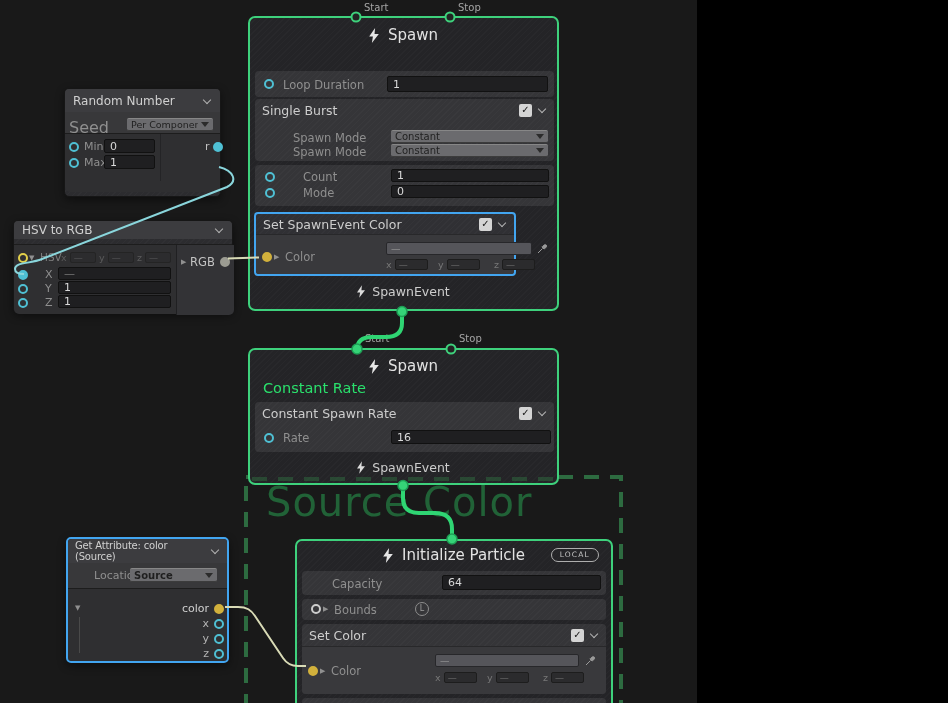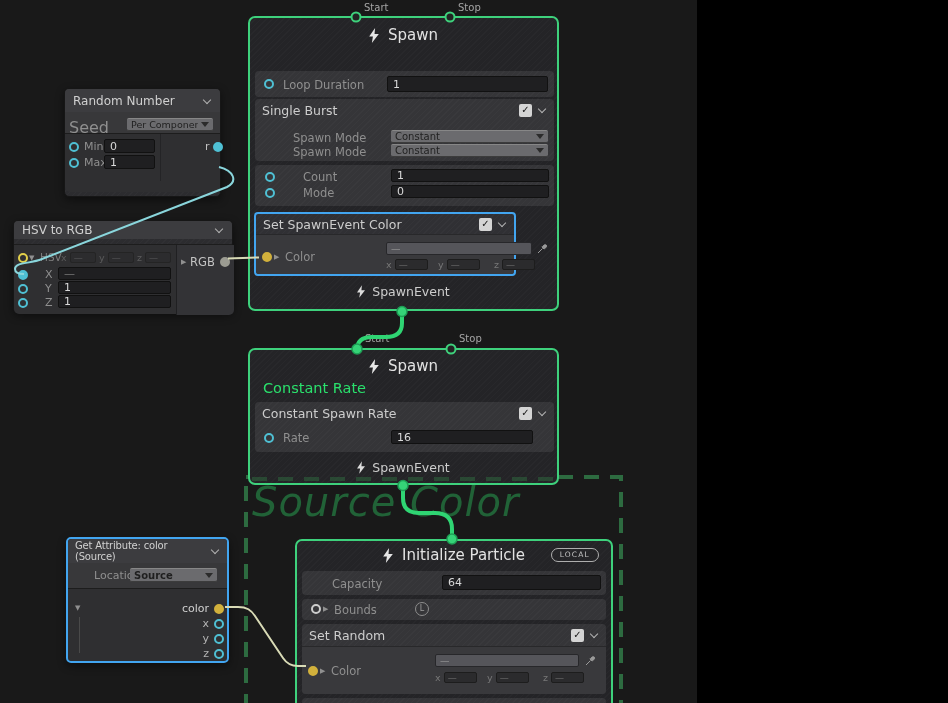--- a/index.html
+++ b/index.html
@@ -59,21 +59,21 @@
 </style>
 </head>
 <body>
 
 <div class="stage">
 <div class="graph">
 
   <svg class="layer" width="697" height="703">
     <rect x="246" y="477" width="375" height="300" fill="none" stroke="#2d6b40" stroke-width="4" stroke-dasharray="15 11"></rect>
   </svg>
-  <div class="gtitle" style="left:252px;top:479px;font-style:italic;">Source Color</div>
+  <div class="gtitle" style="left:266px;top:479px;">Source Color</div>
 
   <div class="flowlbl" style="left:364px;top:2px;">Start</div>
   <div class="flowlbl" style="left:458px;top:2px;">Stop</div>
   <div class="flowlbl" style="left:365px;top:333px;">Start</div>
   <div class="flowlbl" style="left:459px;top:333px;">Stop</div>
 
   <div class="node" style="left:248px;top:16px;width:311px;height:295px;">
     <div class="titlerow" style="top:8px;">
       <svg width="10" height="15" viewBox="0 0 9 14">
             <path d="M5.5 0 L0 8 H3.5 L2.5 14 L9 5.5 H5 Z" fill="#e6e6e6"></path>
@@ -243,21 +243,21 @@
       <div class="blk-hdr">
         <span>Constant Spawn Rate</span>
         <span class="sp"></span>
         <span class="cbx">
               <span>✓</span>
             </span>
         <span class="chev"></span>
       </div>
       <span class="port p-cy" style="left:9px;top:31px;"></span>
       <span class="lbl" style="left:28px;top:29px;">Rate</span>
-      <input type="text" class="fld" style="left: 136px; top: 28px; width: 142px; height: 14px;" value="16">
+      <input type="text" class="fld" style="left: 136px; top: 28px; width: 160px; height: 14px;" value="16">
     </div>
     <div class="footer" style="top:110px;">
       <svg width="8" height="13" viewBox="0 0 9 14">
             <path d="M5.5 0 L0 8 H3.5 L2.5 14 L9 5.5 H5 Z" fill="#dcdcdc"></path>
           </svg>
       <span>SpawnEvent</span>
     </div>
   </div>
 
   <div class="node op sel" style="left:66px;top:537px;width:163px;height:126px;">
@@ -303,21 +303,21 @@
 
     <div class="blk" style="left:5px;top:58px;width:304px;height:21px;">
       <span class="port p-wh" style="left:9px;top:5px;"></span>
       <span class="tri" style="left:21px;top:7px;">▶</span>
       <span class="lbl" style="left:32px;top:4px;">Bounds</span>
       <span class="lcirc" style="left:113px;top:3px;">L</span>
     </div>
 
     <div class="blk" style="left:5px;top:83px;width:304px;height:70px;">
       <div class="blk-hdr">
-        <span>Set Random</span>
+        <span>Set Color</span>
         <span class="sp"></span>
         <span class="cbx">
               <span>✓</span>
             </span>
         <span class="chev"></span>
       </div>
       <div class="blkbody" style="top:22px;">
         <span class="port p-go fill" style="left:6px;top:19px;"></span>
         <span class="tri" style="left:18px;top:21px;">▶</span>
         <span class="lbl" style="left:29px;top:17px;">Color</span>

